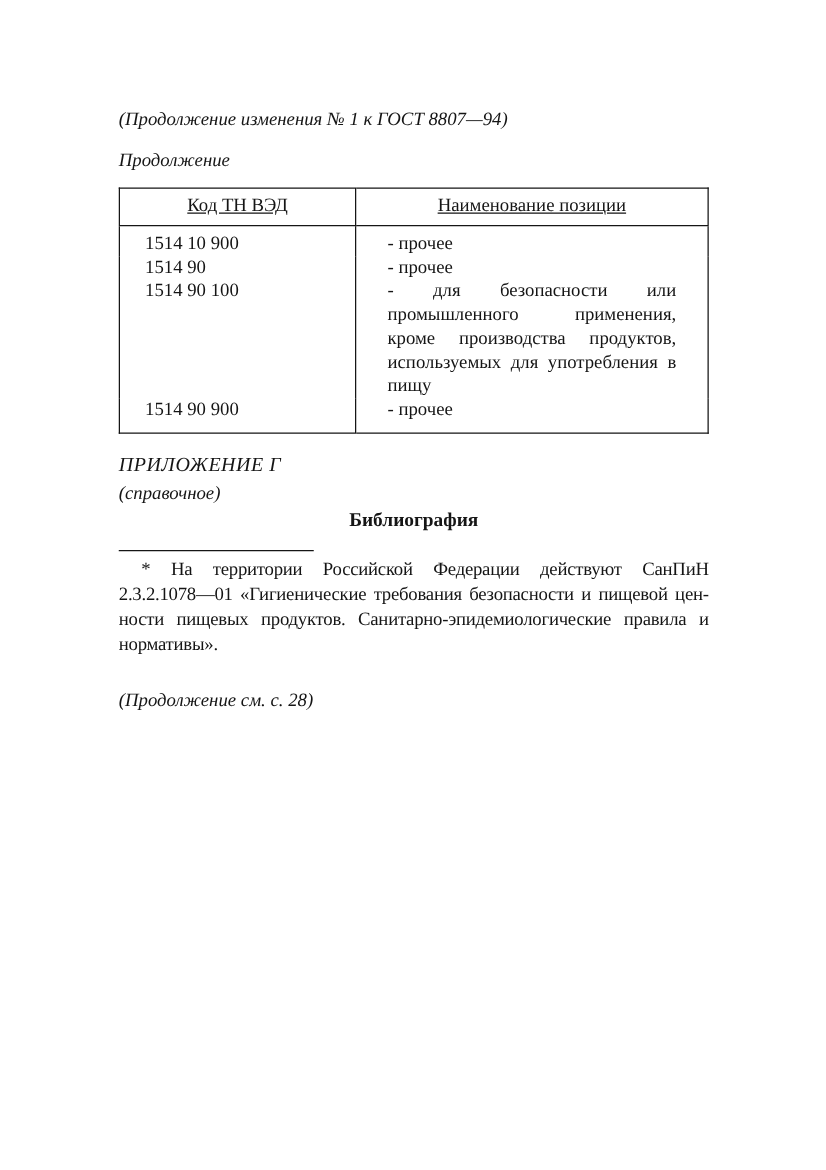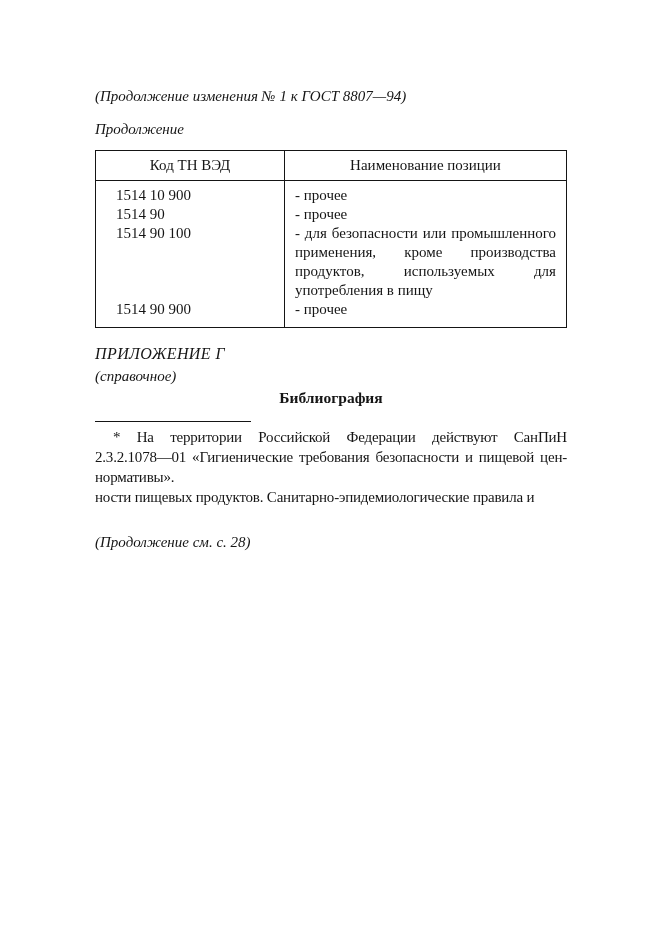--- a/index.html
+++ b/index.html
@@ -32,29 +32,30 @@
     margin-top: 11px;
     border: 1px solid #151515;
     font-size: 15px;
     line-height: 19px;
   }
   table.tnved th {
     border-bottom: 1px solid #151515;
     font-weight: normal;
     padding: 5px 4px;
     text-align: center;
+    text-decoration: underline;
   }
   table.tnved th:first-child,
   table.tnved td:first-child {
     border-right: 1px solid #151515;
     width: 160px;
   }
   table.tnved td {
     vertical-align: top;
-    padding: 0 10px;
+    padding: 0 25px;
     text-align: justify;
   }
   table.tnved td:first-child {
     padding: 0 8px 0 20px;
     text-align: left;
   }
   table.tnved tbody tr:first-child td { padding-top: 5px; }
   table.tnved tbody tr:last-child  td { padding-bottom: 8px; }
 
   .appendix-title {
@@ -132,19 +133,19 @@
   <div class="appendix-sub italic right">(справочное)</div>
 
   <div class="section-title">Библиография</div>
 
 
   <div class="footnote-rule"></div>
 
   <div class="footnote jlines indent-first">
       <div class="tline">* На территории Российской Федерации действуют СанПиН</div>
       <div class="tline">2.3.2.1078—01 «Гигиенические требования безопасности и пищевой цен-</div>
+      <div class="tline">ности пищевых продуктов. Санитарно-эпидемиологические правила и</div>
       <div class="tline">нормативы».</div>
-      <div class="tline">ности пищевых продуктов. Санитарно-эпидемиологические правила и</div>
     </div>
 
   <div class="footer-note italic right">(Продолжение см. с. 28)</div>
 
 </div>
 
 </body></html>

